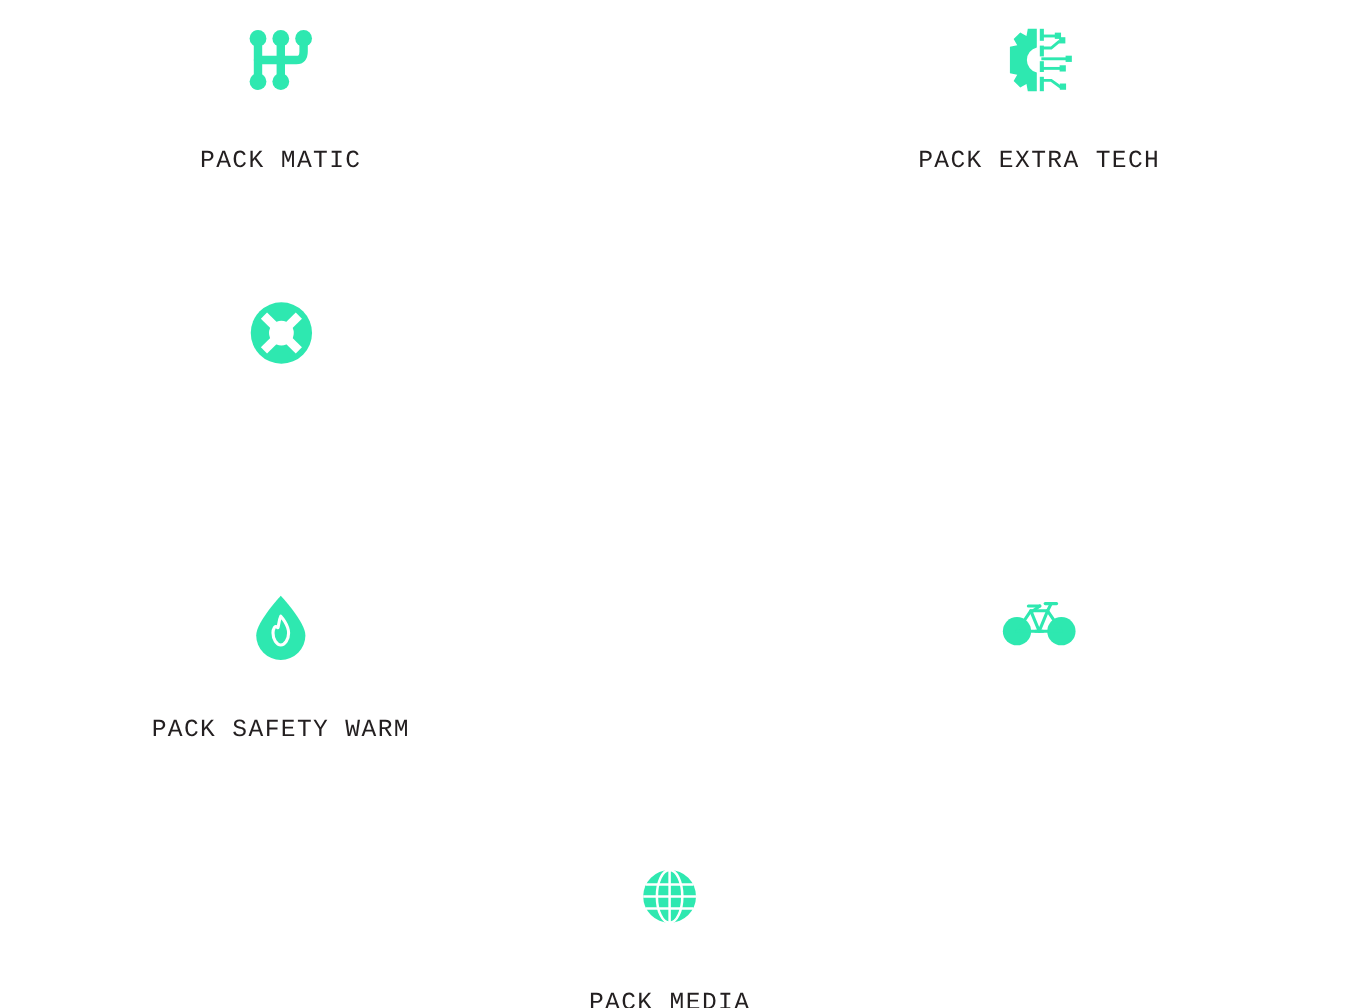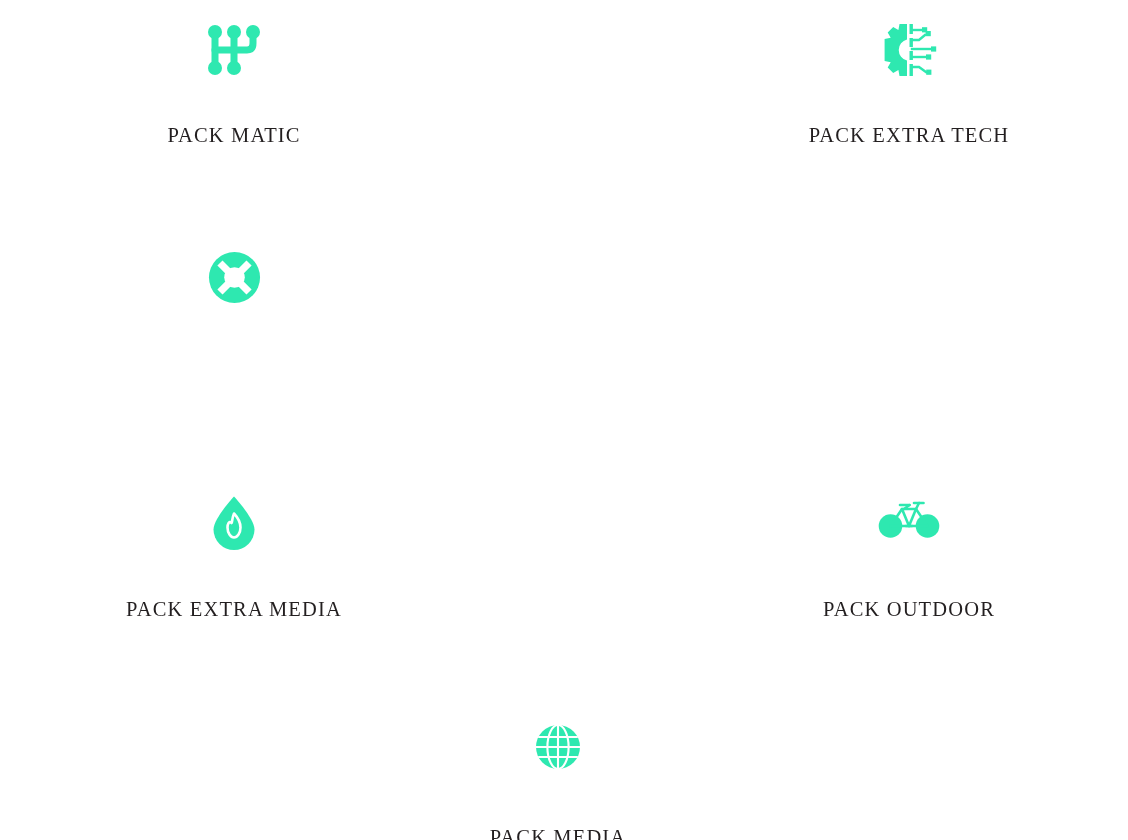--- a/index.html
+++ b/index.html
@@ -31,32 +31,32 @@
     height: 56px;
   }
   .pack-icon svg {
     display: block;
     margin: 0 auto;
     overflow: visible;
   }
   .pack-label {
     display: block;
     margin-top: 44px;
-    font-family: Liberation Serif, serif;
+    font-family: Liberation Mono, monospace;
     font-size: 20.5px;
     font-weight: 400;
     letter-spacing: 1.15px;
     line-height: 26px;
     color: #231f20;
     white-space: nowrap;
   }
 
   
   .col-left  { left: 74px; }
-  .col-right { left: 749px; }
+  .col-right { left: 706px; }
   .col-mid   { left: 398px; }
 
   .row-1 { top: 22px; }
   .row-2 { top: 250px; }
   .row-3 { top: 496px; }
   .row-4 { top: 724px; }
 </style>
 </head>
 <body>
 
@@ -136,42 +136,41 @@
   <div class="pack-cell col-left row-3">
     <span class="pack-icon">
       <svg width="46" height="54" viewBox="0 0 46 54" fill="none">
         <path fill="#2ee8b0" d="M23 0.5 C23 0.5 43.5 22.5 43.5 33.5
           A20.5 20.5 0 0 1 2.5 33.5 C2.5 22.5 23 0.5 23 0.5 Z"></path>
         <path fill="none" stroke="#ffffff" stroke-width="2.6" stroke-linejoin="round" d="M23 17.5 C23 17.5 29.5 24.5 29.5 31.5
                  C29.5 37 26.4 41.5 23 41.5 C19.6 41.5 16.5 37 16.5 31.5
                  C16.5 27.8 18.3 24.6 20.0 26.8 C21.4 28.6 20.6 22.6 23 17.5 Z"></path>
       </svg>
     </span>
-    <span class="pack-label">PACK EXTRA MEDIA</span>
+    <span class="pack-label">PACK SAFETY WARM</span>
   </div>
 
   <div class="pack-cell col-right row-3">
     <span class="pack-icon">
       <svg width="62" height="46" viewBox="0 0 62 46" fill="none">
         <circle cx="12.5" cy="30" r="11.8" fill="#2ee8b0"></circle>
         <circle cx="49.5" cy="30" r="11.8" fill="#2ee8b0"></circle>
         <g stroke="#2ee8b0" stroke-width="2.6" fill="none" stroke-linecap="round" stroke-linejoin="round">
           <path d="M12.5 30 L24 13 L38 13 L49.5 30"></path>
           <path d="M24 13 L31 30 L49.5 30"></path>
           <path d="M31 30 L12.5 30"></path>
           <path d="M31 30 L38 13"></path>
           <path d="M38 13 L41 7"></path>
           <path d="M36 7 L45.5 7"></path>
           <path d="M22 9 L31.5 9"></path>
           <path d="M31.5 9 L26 13"></path>
           <path d="M28 30 L34 30"></path>
         </g>
       </svg>
     </span>
-    <span class="pack-label">PACK OUTDOOR</span>
   </div>
 
   <div class="pack-cell col-mid row-4">
     <span class="pack-icon">
       <svg width="46" height="46" viewBox="0 0 46 46" fill="none">
         <circle cx="23" cy="23" r="22" fill="#2ee8b0"></circle>
         <g stroke="#ffffff" stroke-width="2.1" fill="none">
           <path d="M23 1 L23 45"></path>
           <path d="M1 23 L45 23"></path>
           <path d="M3.2 13 L42.8 13"></path>

